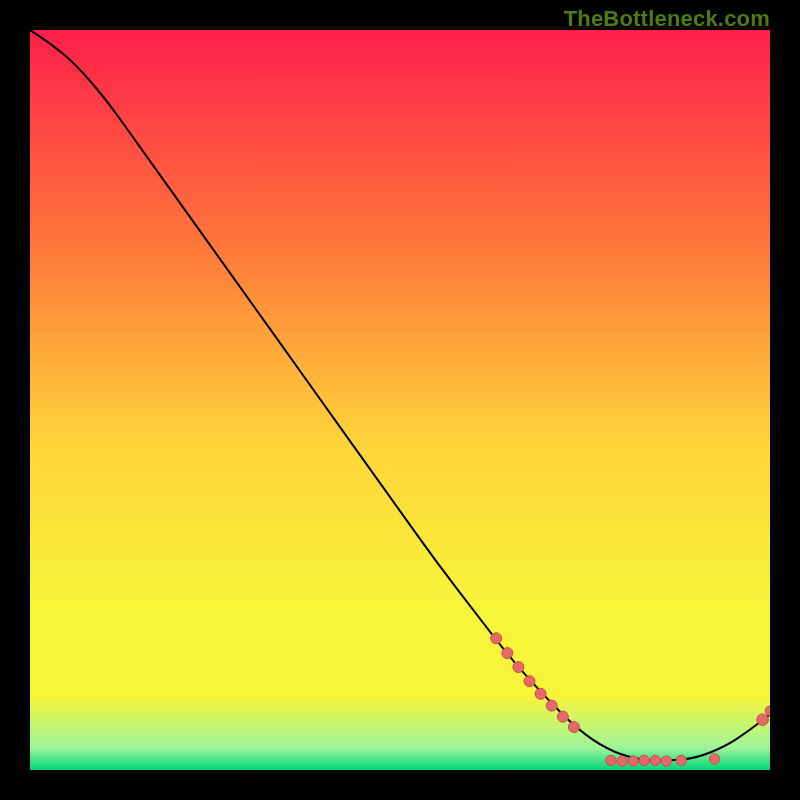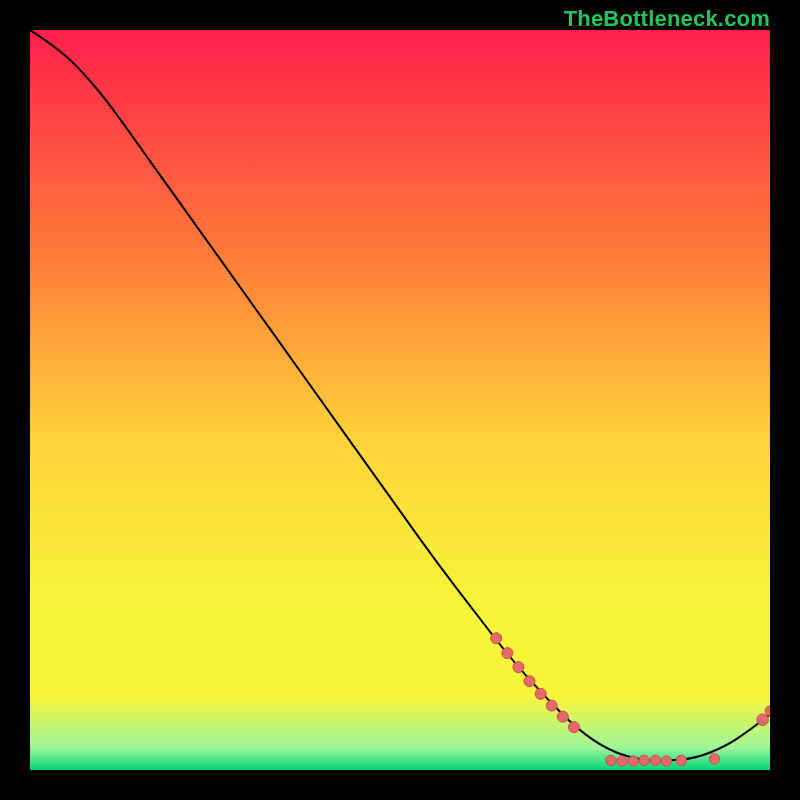--- a/index.html
+++ b/index.html
@@ -22,21 +22,21 @@
     left: 30px;
     top: 30px;
     width: 740px;
     height: 740px;
     overflow: hidden;
   }
   .watermark {
     position: absolute;
     top: 6px;
     right: 30px;
-    color: #22c55e;
+    color: #4d7c0f;
     font-size: 22px;
     font-weight: 600;
     letter-spacing: 0.2px;
     font-family: Arial, Helvetica, sans-serif;
   }
   svg { display: block; }
 </style>
 </head>
 <body>
 

